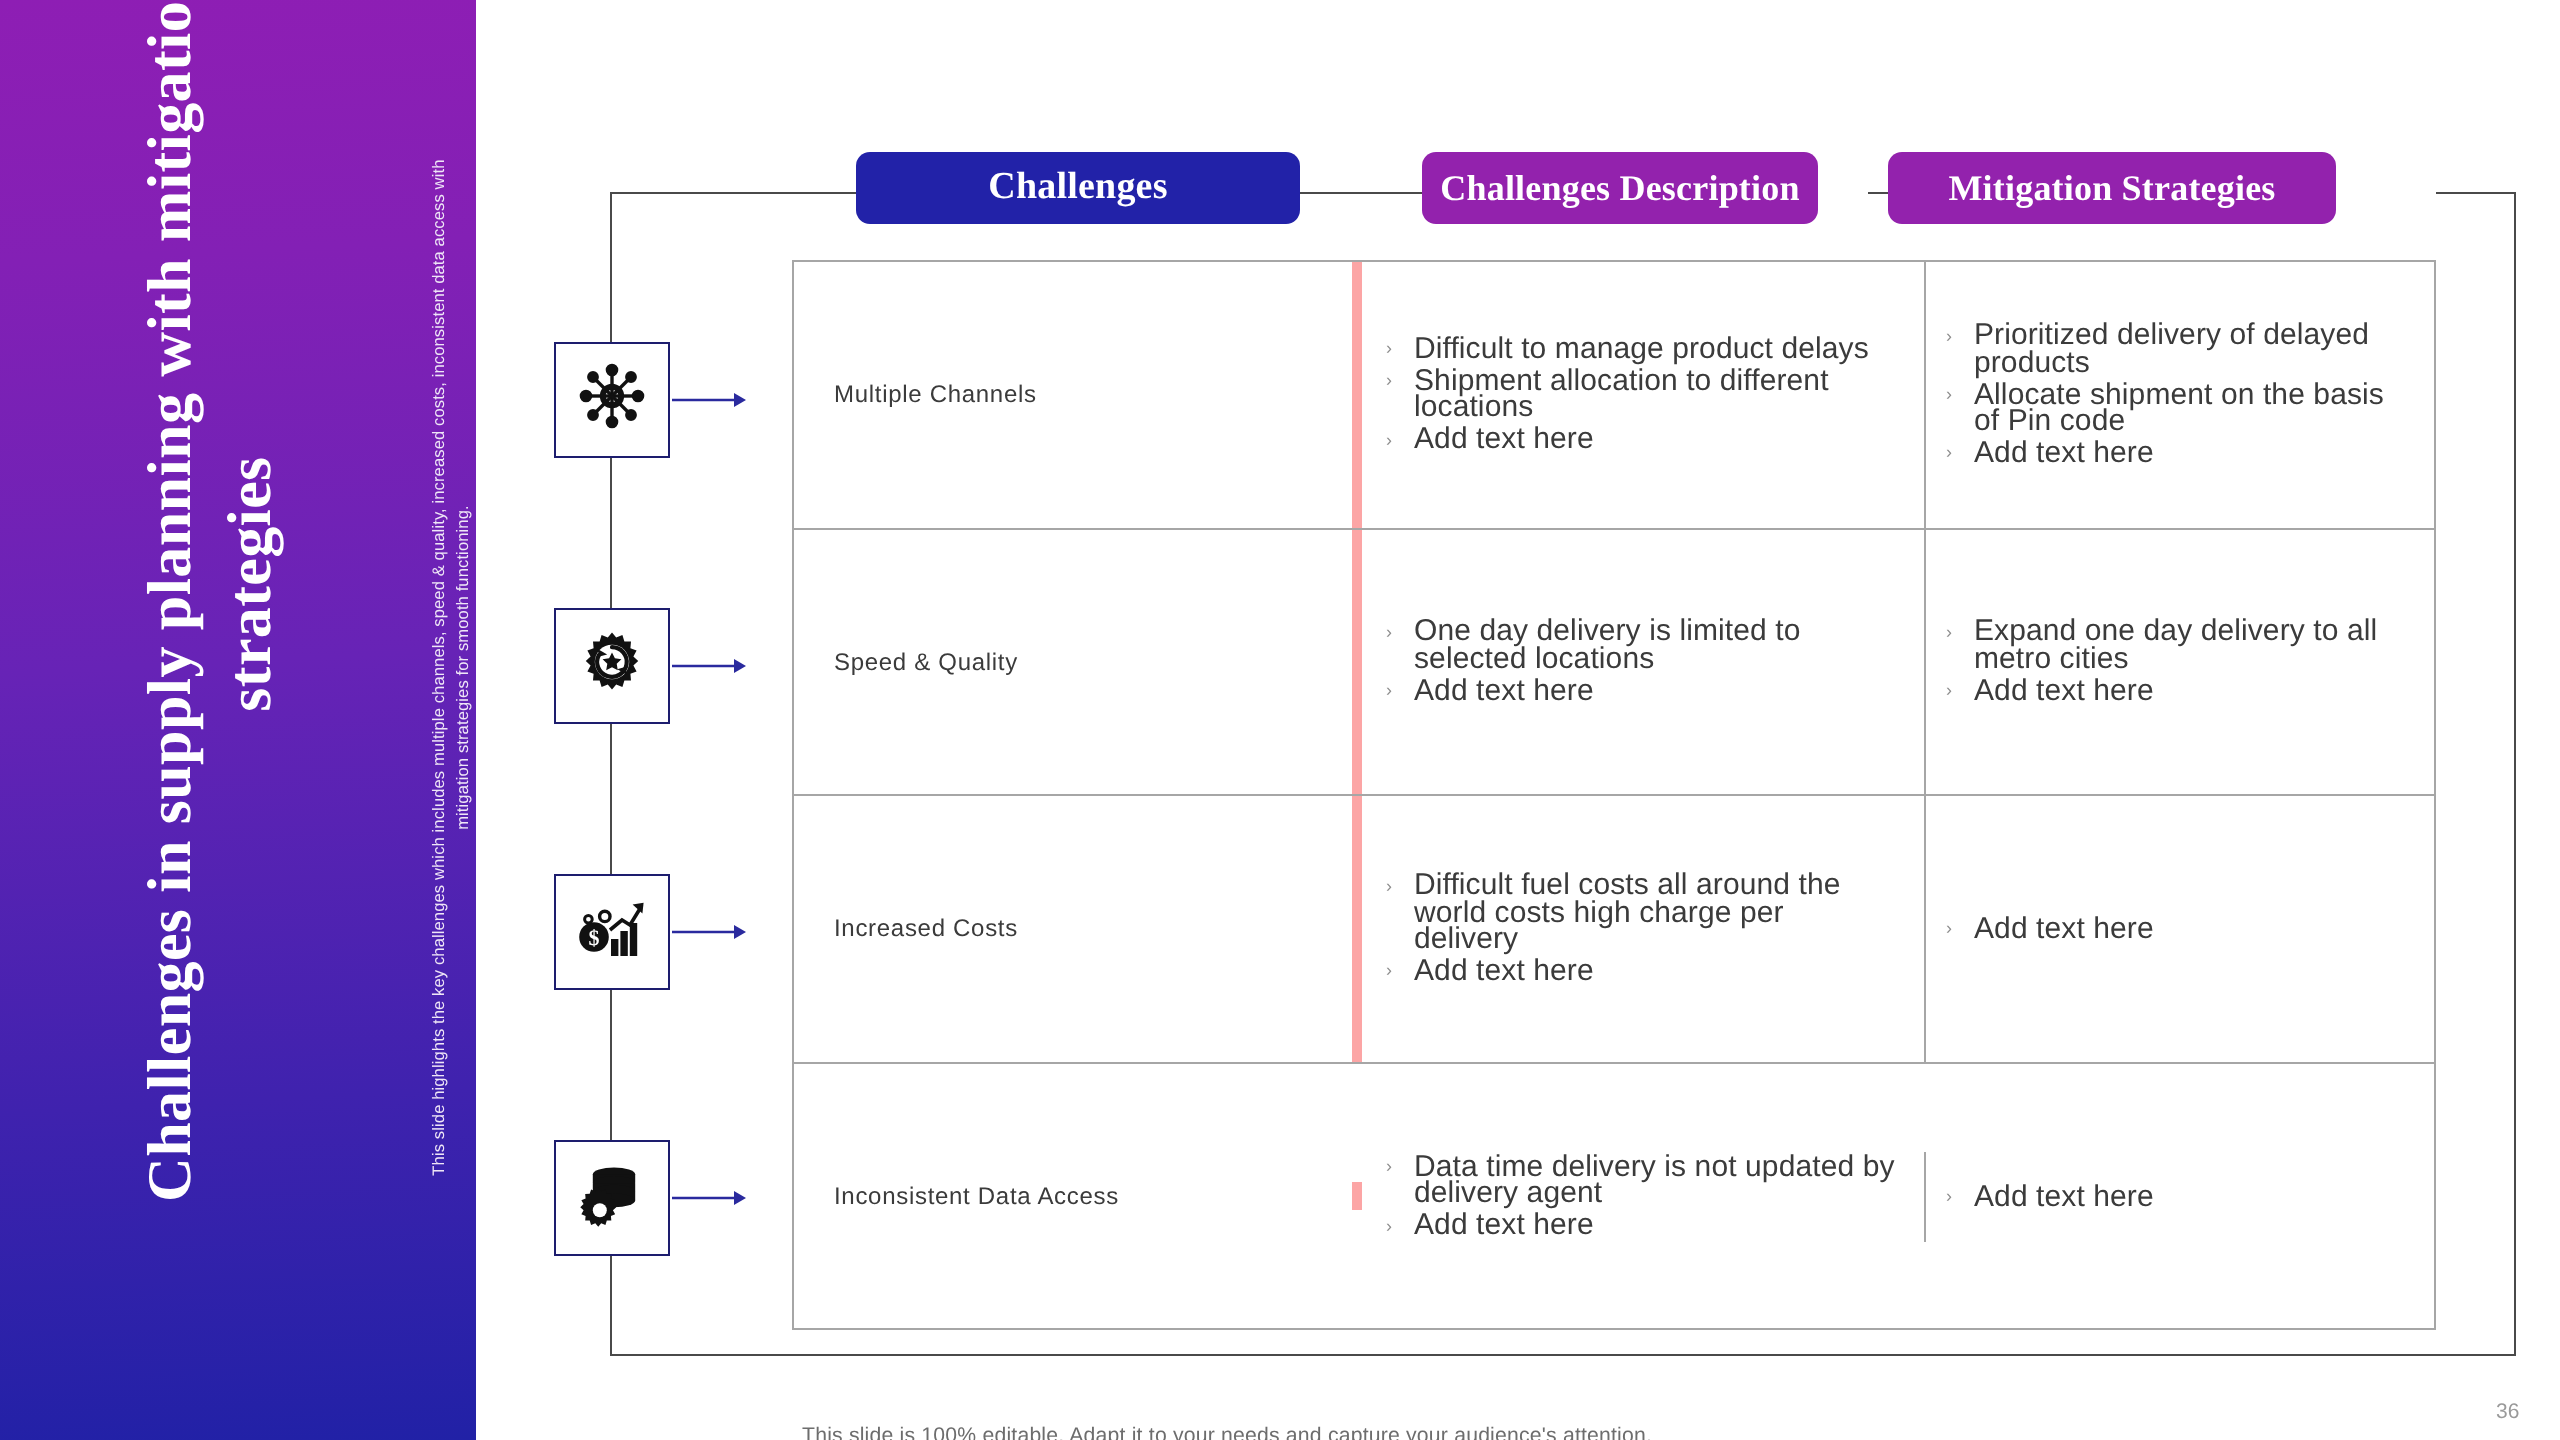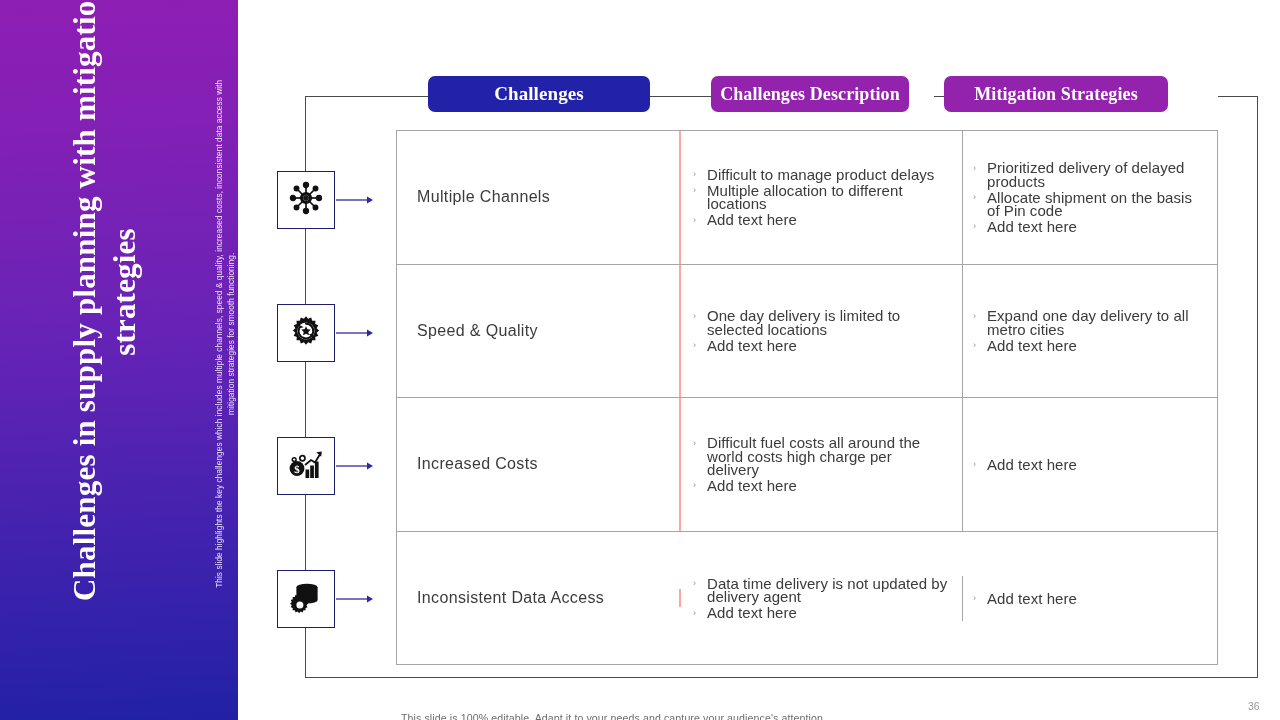--- a/index.html
+++ b/index.html
@@ -69,24 +69,24 @@
   
   .table{
     position:absolute; left:396px; top:130px;
     width:822px; height:535px;
     border:1px solid #a6a6a6;
     background:#fff;
   }
   .trow{ display:flex; height:133.5px; border-bottom:1px solid #a6a6a6; }
   .trow:last-child{ border-bottom:none;align-items:center; }
   .cell-a{
-    width:284px; border-right:2px solid #fca5a5;
+    width:284px; border-right:5px solid #fca5a5;
     display:flex; align-items:center;
     padding-left:20px;
-    font-size:16px; color:#3b3b3b; letter-spacing:.35px;
+    font-size:12px; color:#3b3b3b; letter-spacing:.35px;
   }
   .cell-b{
     width:282px; border-right:1px solid #a6a6a6;
     display:flex; flex-direction:column; justify-content:center;
     padding:0 14px 0 12px;
   }
   .cell-c{
     flex:1;
     display:flex; flex-direction:column; justify-content:center;
     padding:0 12px 0 10px;
@@ -247,21 +247,21 @@
 
     <div class="trow">
       <div class="cell-a">Multiple Channels</div>
       <div class="cell-b">
         <div class="bullet">
             <span class="chev">›</span>
             <span class="btxt">Difficult to manage product delays</span>
           </div>
         <div class="bullet">
             <span class="chev">›</span>
-            <span class="btxt">Multiple allocation to different locations</span>
+            <span class="btxt">Shipment allocation to different locations</span>
           </div>
         <div class="bullet">
             <span class="chev">›</span>
             <span class="btxt">Add text here</span>
           </div>
       </div>
       <div class="cell-c">
         <div class="bullet">
             <span class="chev">›</span>
             <span class="btxt">Prioritized delivery of delayed products</span>

